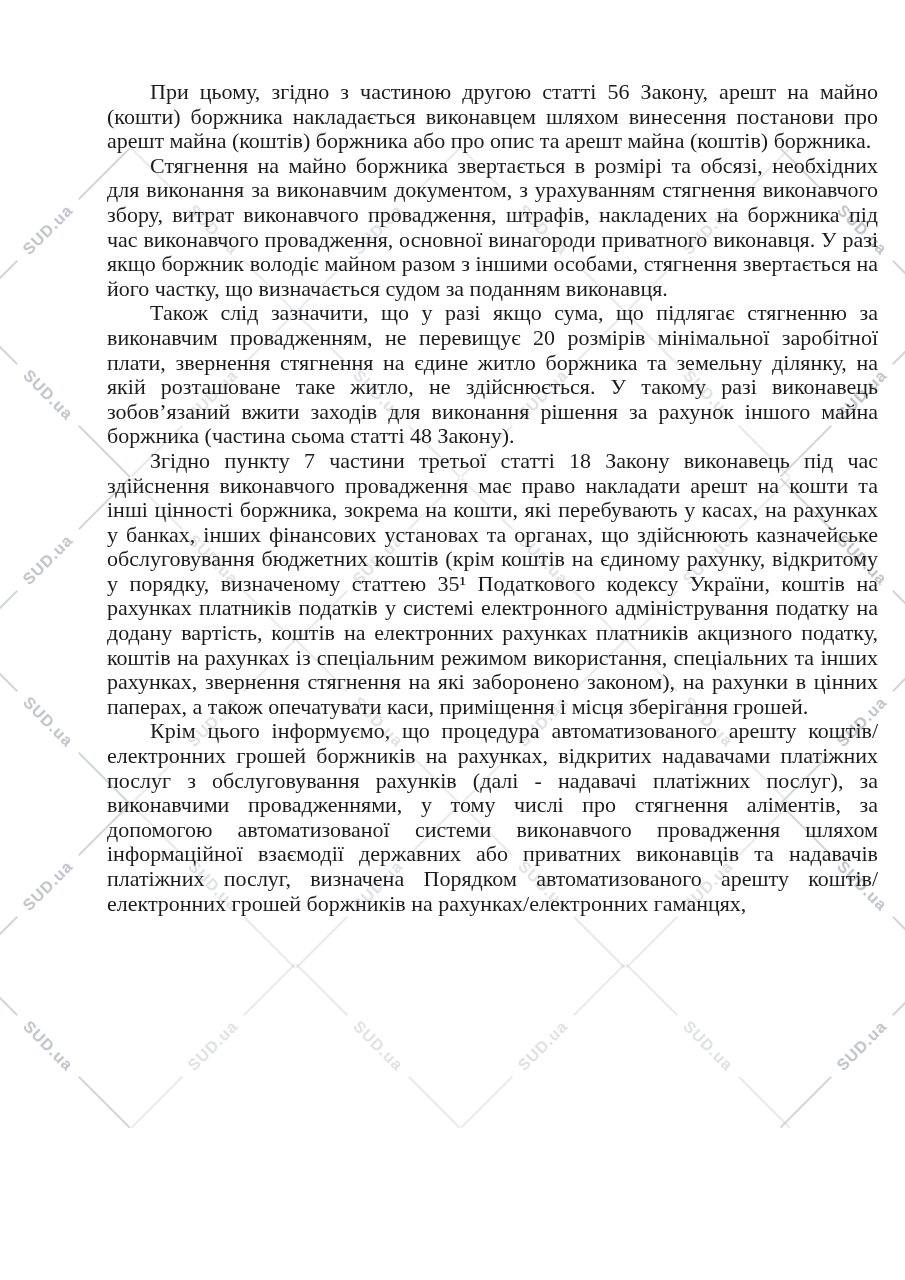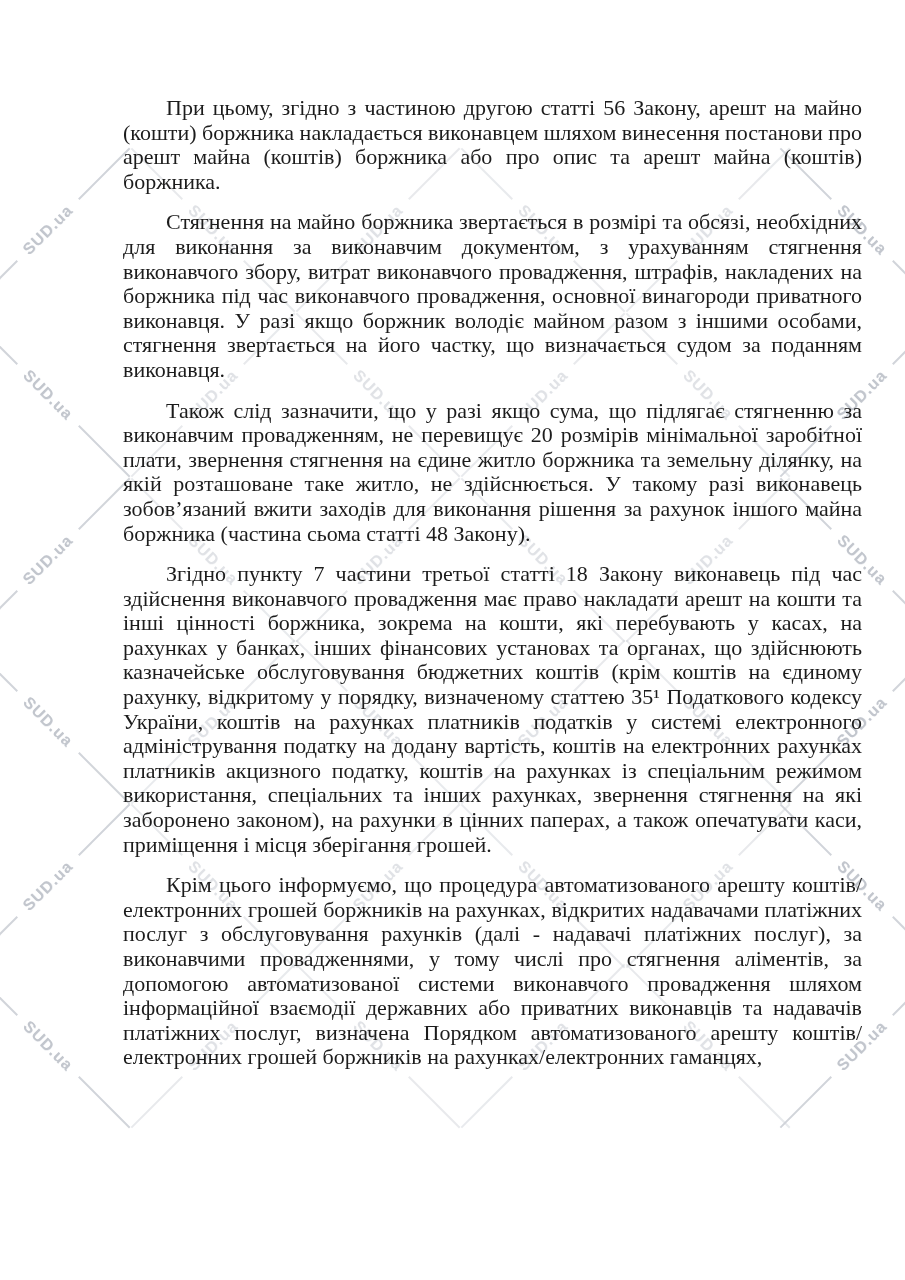--- a/index.html
+++ b/index.html
@@ -36,21 +36,21 @@
     position:absolute;
     left:107px;top:80px;
     width:771px;
     z-index:2;
     color:var(--text-color,#1c1c1c);
     font-size:22px;
     line-height:24.6px;
     text-align:justify;
     hyphens:none;
   }
-  .para{margin:16px;text-indent:43px;}
+  .para{margin:0;text-indent:43px;}
 </style>
 </head>
 <body>
 
 <div class="page">
   <div class="wm-layer">
       <div class="wm" style="left: 48px; top: 230px; transform: translate(-50%, -50%) rotate(-45deg); opacity: 0.9;">
         <span class="wm-line"></span>
         <span class="wm-text">SUD.ua</span>
         <span class="wm-line"></span>

